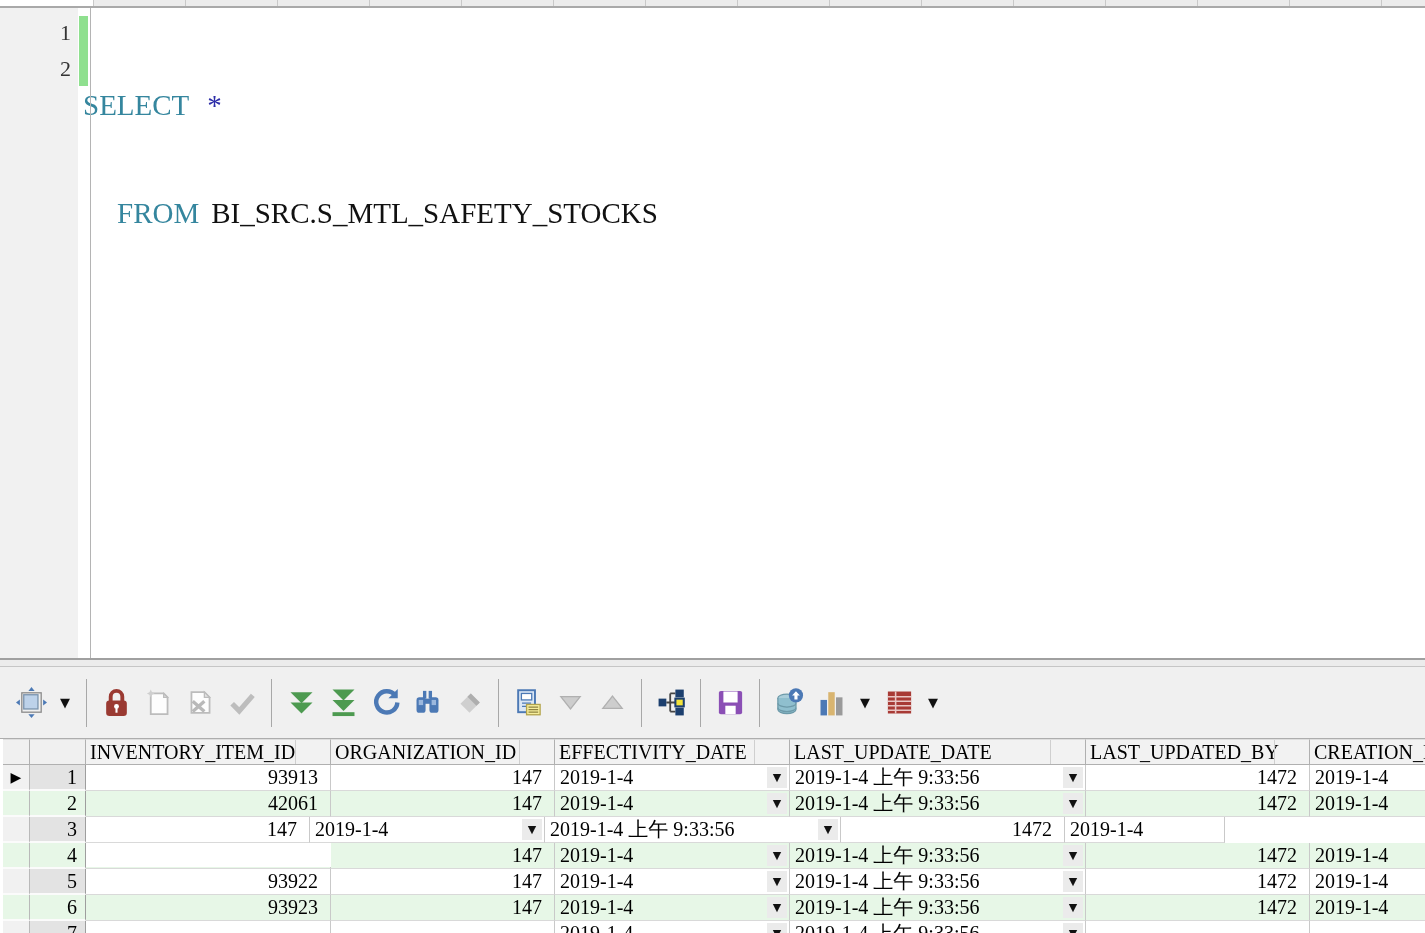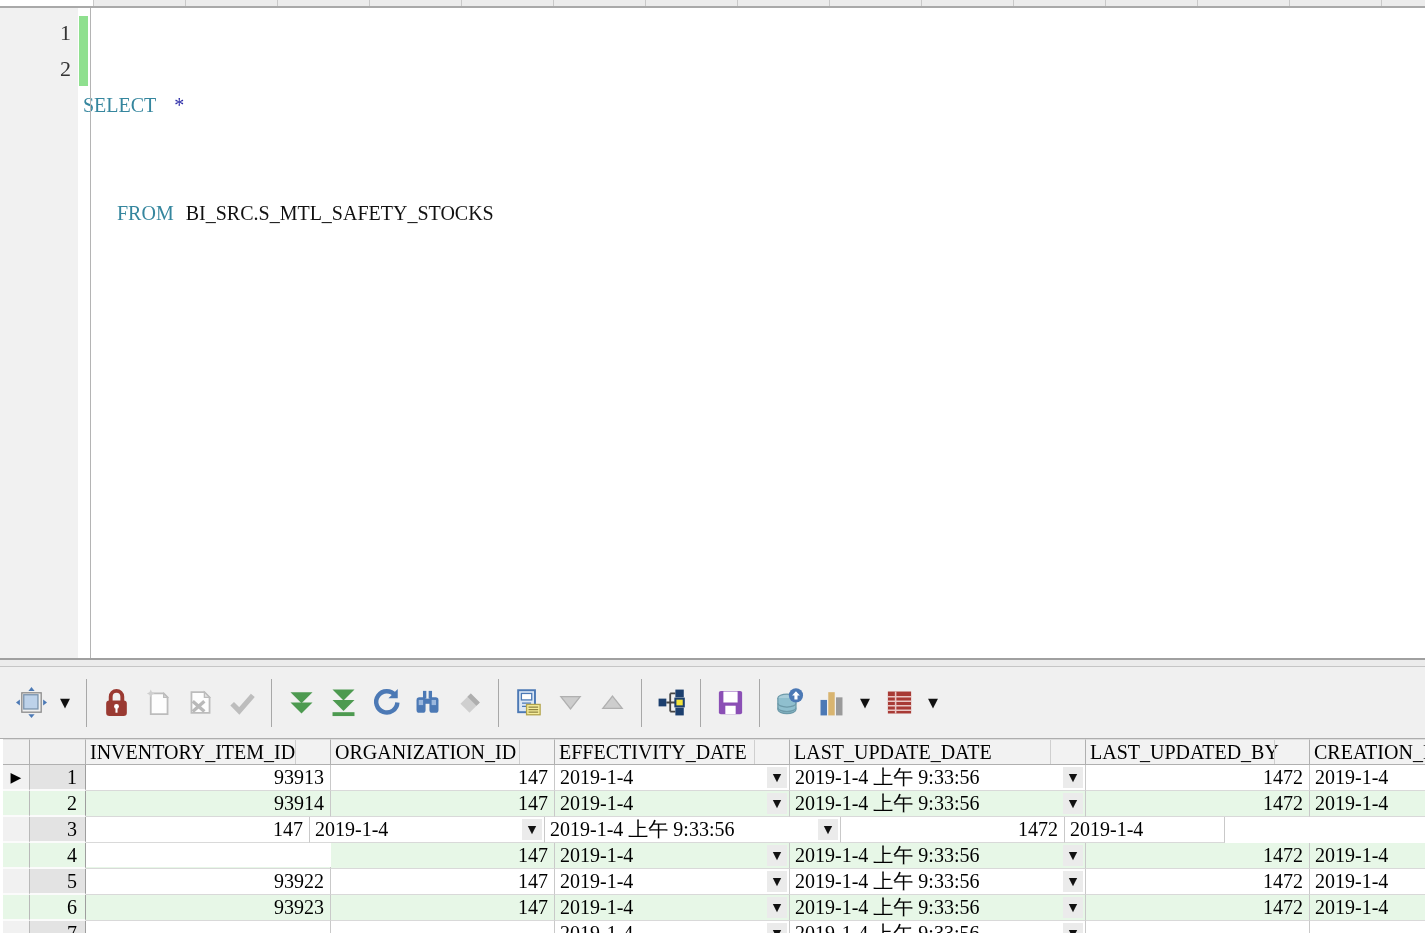--- a/index.html
+++ b/index.html
@@ -10,21 +10,21 @@
   .top-strip { height:8px; border-bottom:2px solid #a9a9a9; position:relative; background:#fff; }
   .top-strip .cells { position:absolute; left:93px; right:0; top:0; bottom:0;
     background:repeating-linear-gradient(90deg,#c9c9c9 0 1px,#ececec 1px 92px); }
 
   
   .editor { position:relative; height:650px; display:flex; background:#fff; }
   .gutter { width:78px; background:#f1f1f1; color:#333; font-size:22px;
             text-align:right; padding:7px 7px 0 0; line-height:36px; }
   .change-bar { position:absolute; left:79px; top:8px; width:9px; height:70px; background:#8fe08f; }
   .gutter-line { position:absolute; left:90px; top:0; bottom:0; width:1px; background:#b4b4b4; }
-  .code { flex:1; padding:7px 0 0 5px; font-size:20px; line-height:36px; white-space:pre; color:#111; }
+  .code { flex:1; padding:7px 0 0 5px; font-size:29px; line-height:36px; white-space:pre; color:#111; }
   .kw { color:#35869E; }
   .asterisk { color:#2D2DA8; margin-left:18px; }
   .plain-arg { color:#111; margin-left:12px;text-align:center; }
   .code-line2 { padding-left:34px; }
 
   
   .splitter { height:9px; background:#ececec; border-top:2px solid #a0a0a0; border-bottom:1px solid #c6c6c6; }
 
   
   .toolbar { height:72px; background:#f0f0f0; border-bottom:1px solid #adadad;
@@ -45,21 +45,21 @@
   .grow { display:flex; height:26px; }
   .cell { position:relative; flex:0 0 auto; background:#fff; font-size:20px; line-height:25px;
           border-right:1px solid #c9c9c9; border-bottom:1px solid #d9d9d9;
           overflow:hidden; white-space:nowrap; color:#000; }
   .grow.alt .cell { background:#e7f7e7; }
   .cell.marker { width:27px; background:#f1f1f1; border-right:1px solid #b9b9b9;
                  border-bottom:2px solid #fbfbfb; text-align:center; font-size:14px;
                  font-family:"DejaVu Sans",sans-serif; line-height:25px; }
   .cell.rownum { width:56px; background:#e3e3e3; border-right:1px solid #9e9e9e;
                  border-bottom:2px solid #fbfbfb; text-align:right; padding-right:8px; }
-  .cell.right { text-align:right; padding-right:6px; }
+  .cell.right { text-align:right; padding-right:12px; }
   .cell.left  { padding-left:5px; }
   .ddbtn { position:absolute; right:2px; top:2px; width:20px; height:21px; background:#ebebeb;
            font-size:11px; line-height:21px; text-align:center; color:#111;
            font-family:"DejaVu Sans",sans-serif; }
 </style>
 </head>
 <body>
 
 <div class="top-strip">
   <div class="cells"></div>
@@ -247,21 +247,21 @@
         <div class="cell right" style="width: 245px;"><span>93913</span></div>
         <div class="cell right" style="width: 224px;"><span>147</span></div>
         <div class="cell left" style="width: 235px;"><span>2019-1-4</span><div class="ddbtn">▼</div></div>
         <div class="cell left" style="width: 296px;"><span>2019-1-4 上午 9:33:56</span><div class="ddbtn">▼</div></div>
         <div class="cell right" style="width: 224px;"><span>1472</span></div>
         <div class="cell left" style="width: 160px;"><span>2019-1-4</span></div>
       </div>
       <div class="grow alt">
         <div class="cell marker"></div>
         <div class="cell rownum">2</div>
-        <div class="cell right" style="width: 245px;"><span>93914</span></div>
+        <div class="cell right" style="width: 245px;"><span>42061</span></div>
         <div class="cell right" style="width: 224px;"><span>147</span></div>
         <div class="cell left" style="width: 235px;"><span>2019-1-4</span><div class="ddbtn">▼</div></div>
         <div class="cell left" style="width: 296px;"><span>2019-1-4 上午 9:33:56</span><div class="ddbtn">▼</div></div>
         <div class="cell right" style="width: 224px;"><span>1472</span></div>
         <div class="cell left" style="width: 160px;"><span>2019-1-4</span></div>
       </div>
       <div class="grow">
         <div class="cell marker"></div>
         <div class="cell rownum">3</div>
         <div class="cell right" style="width: 224px;"><span>147</span></div>

